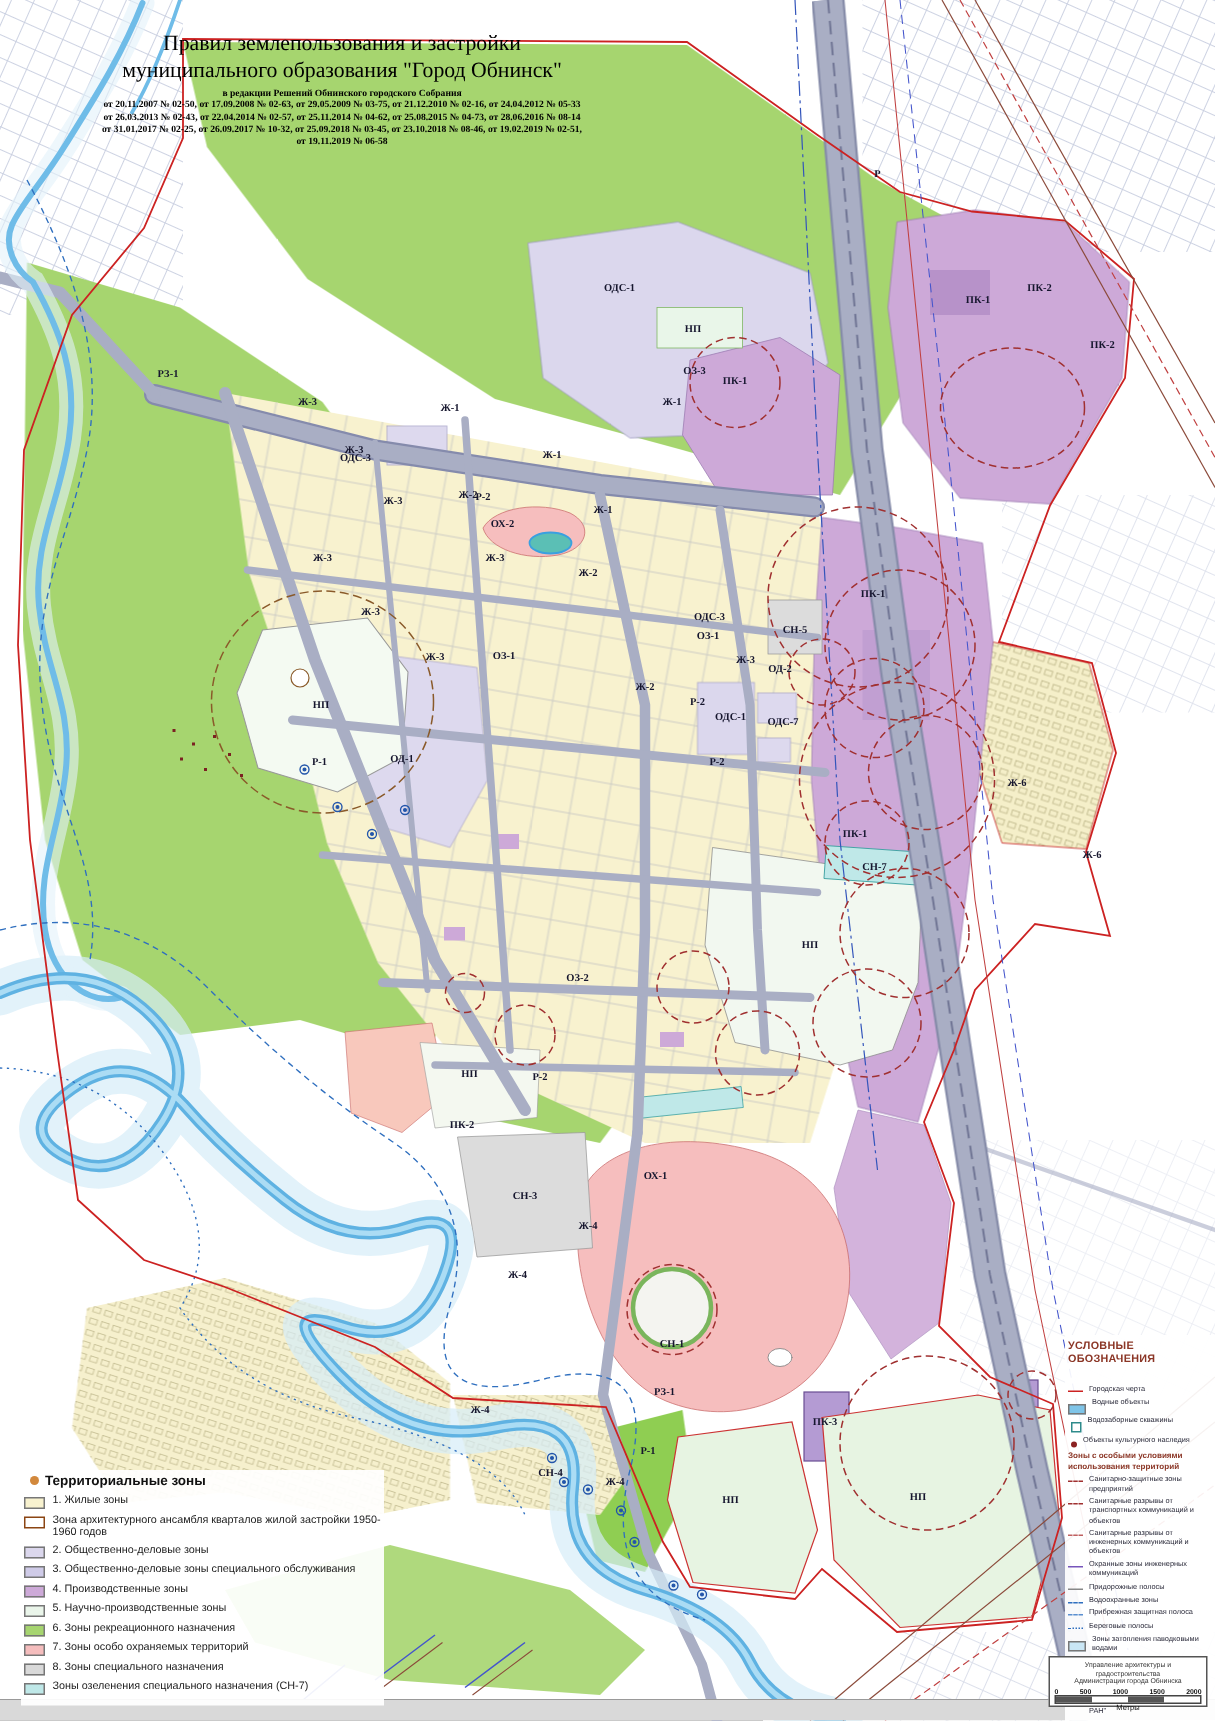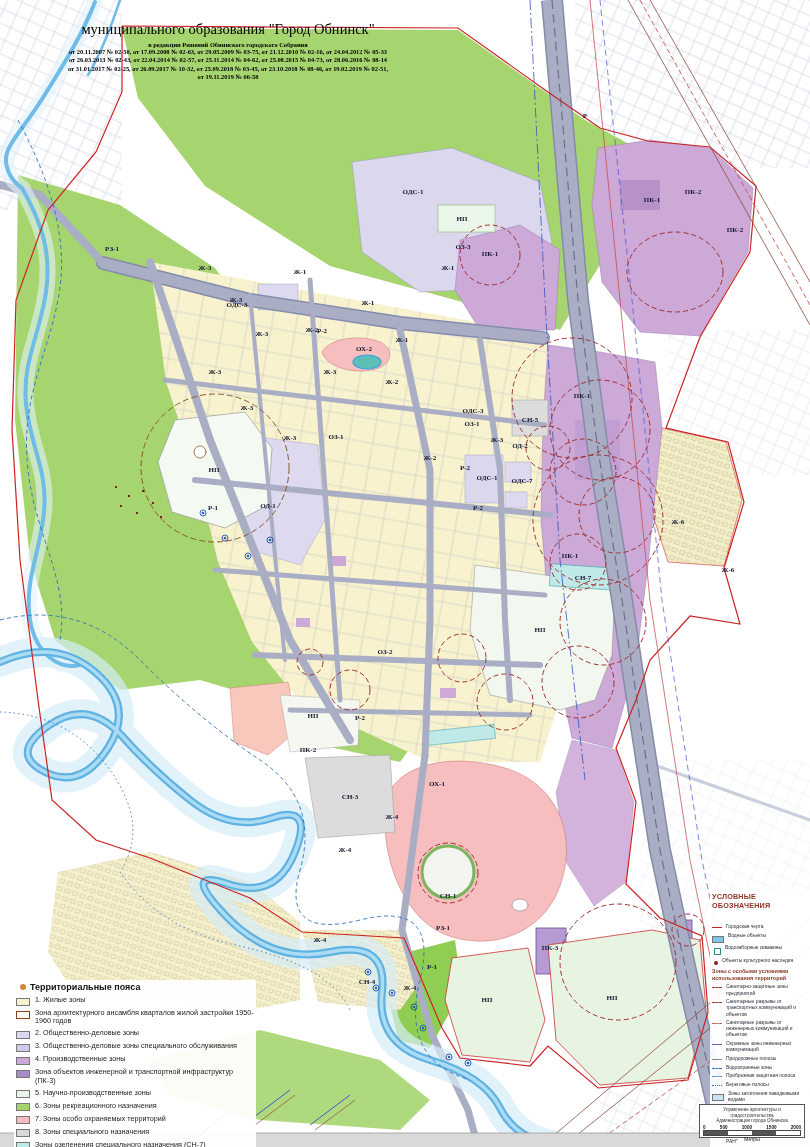--- a/index.html
+++ b/index.html
@@ -283,20 +283,21 @@
     <rect x="160" y="516" width="2" height="2"></rect>
   </g>
 
   <g>
     <rect x="0" y="1133" width="810" height="14" fill="#d9d9d9"></rect>
     <line x1="0" y1="1133" x2="810" y2="1133" stroke="#999" stroke-width="0.8"></line>
   </g>
 </svg>
 
 <div class="title-block">
+  <div class="t2">Правил землепользования и застройки</div>
   <div class="t2">муниципального образования "Город Обнинск"</div>
   <div class="ed-h">в редакции Решений Обнинского городского Собрания</div>
   <div class="ed-l">от 20.11.2007 № 02-50,  от 17.09.2008 № 02-63,  от 29.05.2009 № 03-75, от 21.12.2010 № 02-16, от 24.04.2012 № 05-33</div>
   <div class="ed-l">от 26.03.2013 № 02-43, от 22.04.2014 № 02-57, от 25.11.2014 № 04-62, от 25.08.2015 № 04-73, от 28.06.2016 № 08-14</div>
   <div class="ed-l">от 31.01.2017 № 02-25, от 26.09.2017 № 10-32, от 25.09.2018 № 03-45, от 23.10.2018 № 08-46, от 19.02.2019 № 02-51,</div>
   <div class="ed-l">от 19.11.2019 № 06-58</div>
 </div>
 
 <div id="map-labels">
       <div class="zlabel" style="left: 585px; top: 116px;">Р</div>
@@ -314,21 +315,21 @@
       <div class="zlabel" style="left: 402px; top: 340px;">Ж-1</div>
       <div class="zlabel" style="left: 448px; top: 268px;">Ж-1</div>
       <div class="zlabel" style="left: 312px; top: 330px;">Ж-2</div>
       <div class="zlabel" style="left: 392px; top: 382px;">Ж-2</div>
       <div class="zlabel" style="left: 430px; top: 458px;">Ж-2</div>
       <div class="zlabel" style="left: 445px; top: 247px; padding-left: 36px;">ОЗ-3</div>
       <div class="zlabel" style="left: 413px; top: 192px;">ОДС-1</div>
       <div class="zlabel" style="left: 462px; top: 219px;">НП</div>
       <div class="zlabel" style="left: 237px; top: 305px;">ОДС-3</div>
       <div class="zlabel" style="left: 473px; top: 411px;">ОДС-3</div>
-      <div class="zlabel" style="left: 364px; top: 349px;">ОХ-2</div>
+      <div class="zlabel" style="left: 328px; top: 349px; padding-left: 14px;">ОХ-2</div>
       <div class="zlabel" style="left: 322px; top: 331px;">Р-2</div>
       <div class="zlabel" style="left: 465px; top: 468px;">Р-2</div>
       <div class="zlabel" style="left: 478px; top: 508px;">Р-2</div>
       <div class="zlabel" style="left: 360px; top: 718px;">Р-2</div>
       <div class="zlabel" style="left: 213px; top: 508px;">Р-1</div>
       <div class="zlabel" style="left: 432px; top: 967px;">Р-1</div>
       <div class="zlabel" style="left: 214px; top: 470px;">НП</div>
       <div class="zlabel" style="left: 268px; top: 506px;">ОД-1</div>
       <div class="zlabel" style="left: 487px; top: 478px;">ОДС-1</div>
       <div class="zlabel" style="left: 522px; top: 481px;">ОДС-7</div>
@@ -359,21 +360,21 @@
       <div class="zlabel" style="left: 345px; top: 850px;">Ж-4</div>
       <div class="zlabel" style="left: 320px; top: 940px;">Ж-4</div>
       <div class="zlabel" style="left: 410px; top: 988px;">Ж-4</div>
       <div class="zlabel" style="left: 583px; top: 578px;">СН-7</div>
       <div class="zlabel" style="left: 443px; top: 928px;">РЗ-1</div>
     </div>
 
 <div class="legend-zones">
   <div class="tz-head">
     <span class="tz-bullet"></span>
-    <span>Территориальные пояса</span>
+    <span>Территориальные зоны</span>
   </div>
   <div id="tz-items">
         <div class="tz-row">
           <span class="tz-swatch" style="background: rgb(248, 242, 207);"></span>
           <span class="tz-label">1. Жилые зоны</span>
         </div>
         <div class="tz-row sub">
           <span class="tz-swatch" style="background: rgb(255, 255, 255); border-color: rgb(139, 69, 19);"></span>
           <span class="tz-label">Зона архитектурного ансамбля кварталов жилой застройки 1950-1960 годов</span>
         </div>
@@ -381,24 +382,20 @@
           <span class="tz-swatch" style="background: rgb(219, 215, 237);"></span>
           <span class="tz-label">2. Общественно-деловые зоны</span>
         </div>
         <div class="tz-row">
           <span class="tz-swatch" style="background: rgb(207, 203, 232);"></span>
           <span class="tz-label">3. Общественно-деловые зоны специального обслуживания</span>
         </div>
         <div class="tz-row">
           <span class="tz-swatch" style="background: rgb(205, 169, 216);"></span>
           <span class="tz-label">4. Производственные зоны</span>
-        </div>
-        <div class="tz-row sub">
-          <span class="tz-swatch" style="background: rgb(169, 139, 200);"></span>
-          <span class="tz-label">Зона объектов инженерной и транспортной инфраструктур (ПК-3)</span>
         </div>
         <div class="tz-row">
           <span class="tz-swatch" style="background: rgb(234, 245, 234);"></span>
           <span class="tz-label">5. Научно-производственные зоны</span>
         </div>
         <div class="tz-row">
           <span class="tz-swatch" style="background: rgb(166, 213, 111);"></span>
           <span class="tz-label">6. Зоны рекреационного назначения</span>
         </div>
         <div class="tz-row">

